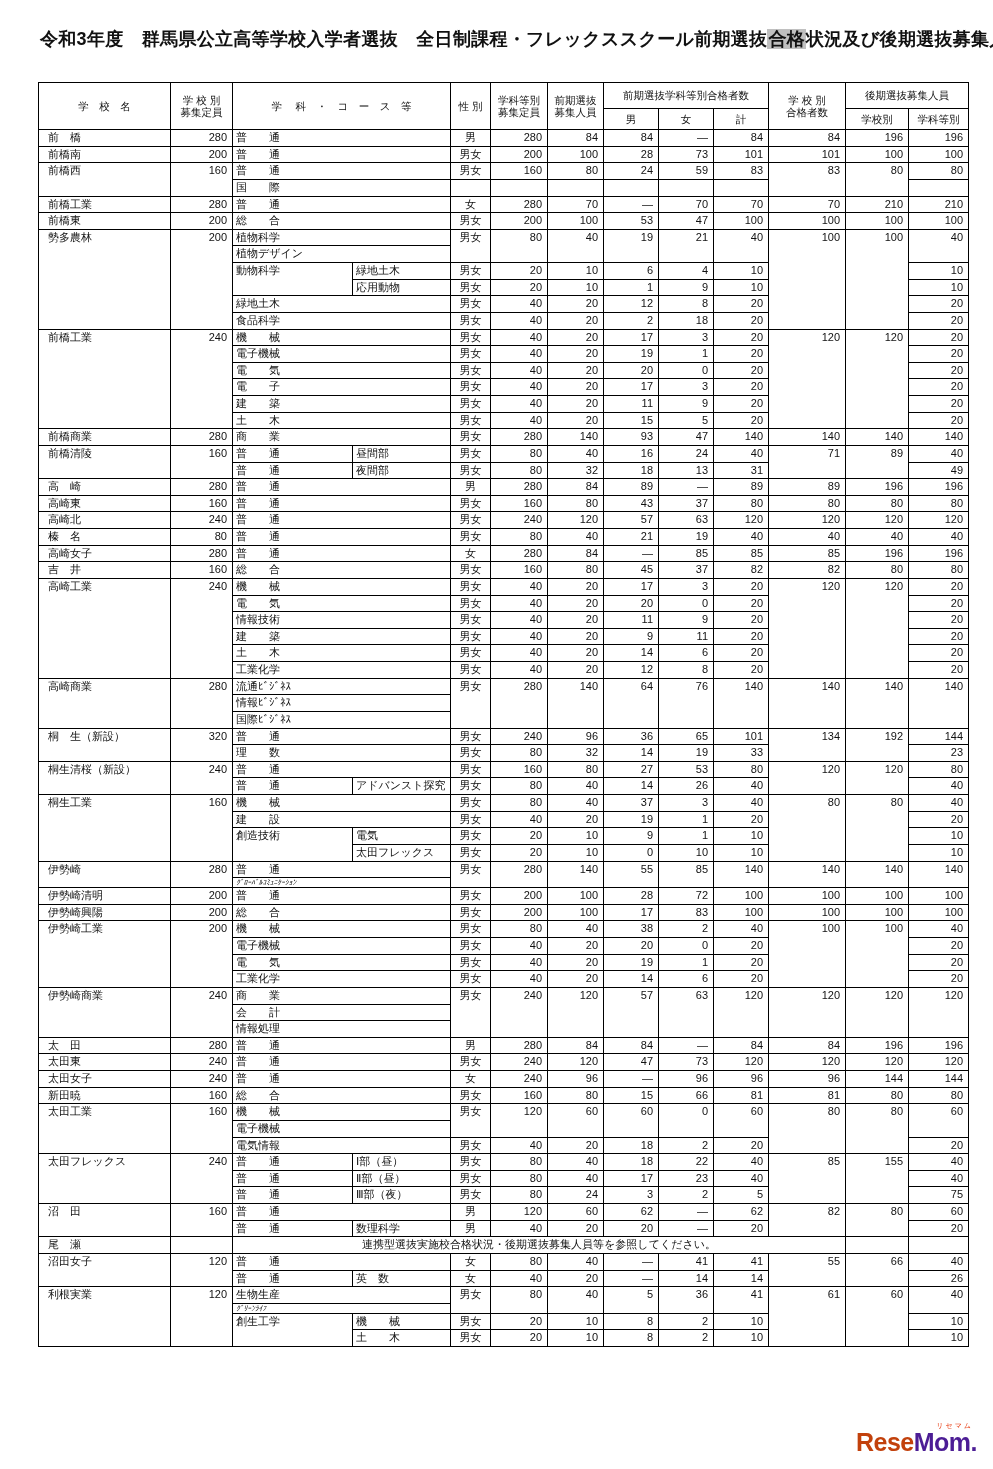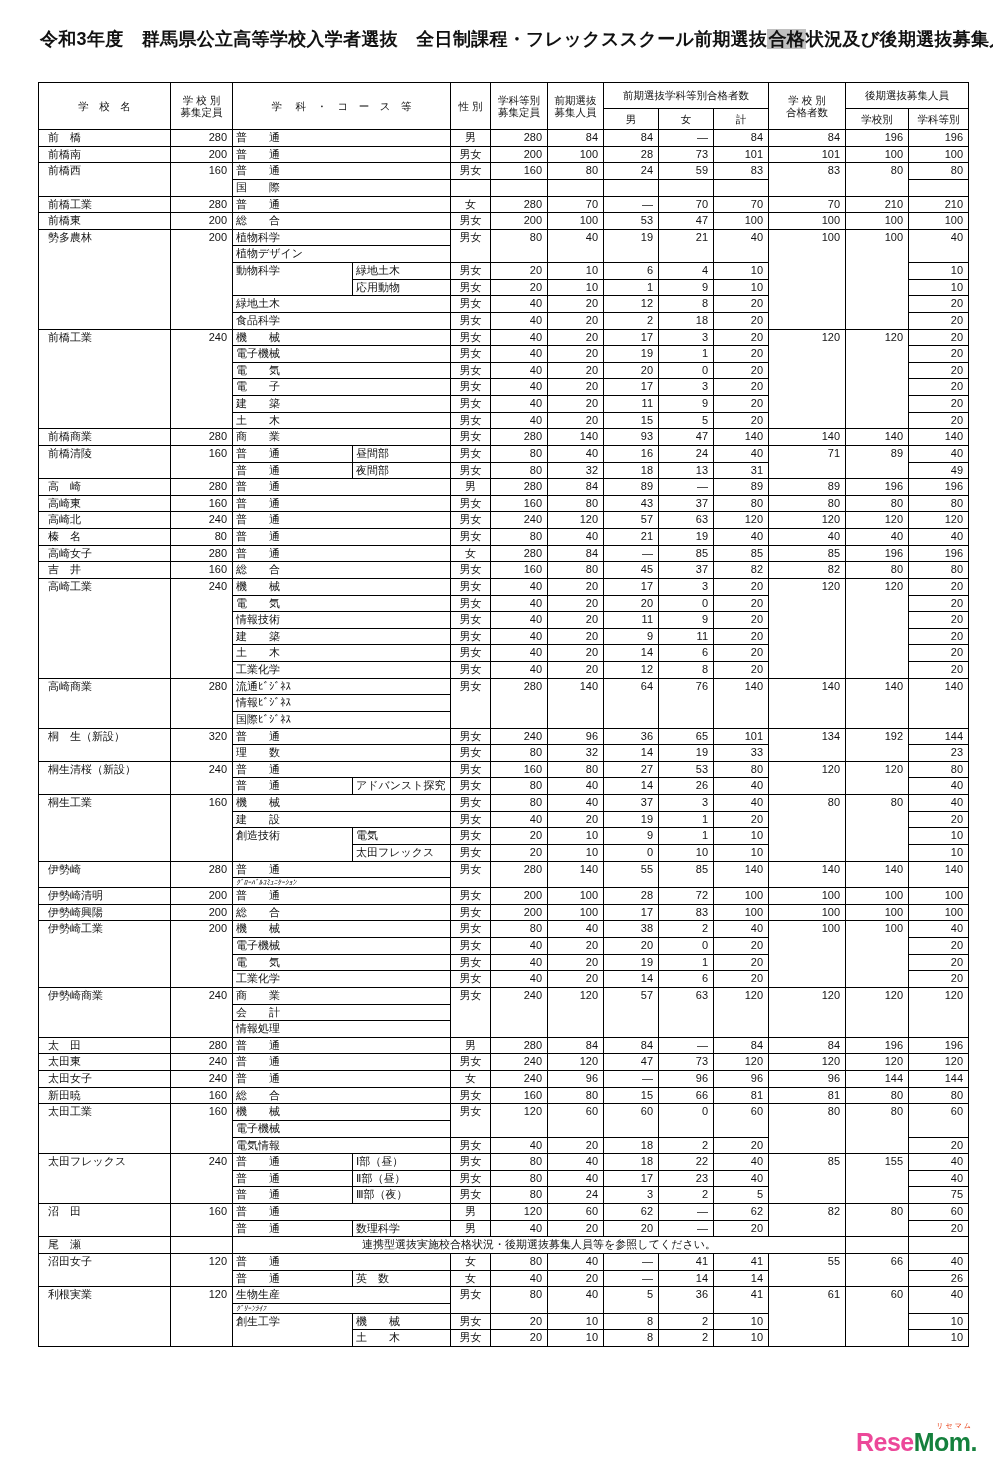--- a/index.html
+++ b/index.html
@@ -32,22 +32,22 @@
   td.name { text-align:left; padding-left:9px; }
   td.dept { text-align:left; padding-left:3px; }
   td.num  { text-align:right; padding-right:5px; }
   td.ctr  { text-align:center; }
   td.note { text-align:center; }
   tr.small-row td { font-size:7.5px; line-height:9px;font-style:italic; }
   .logo {
     position:absolute; right:16px; bottom:12px;
     font-weight:bold; font-size:25px; letter-spacing:-0.5px;
   }
-  .logo .rese { color:#ec4899; }
-  .logo .mom  { color:#15803d; }
+  .logo .rese { color:#c2410c; }
+  .logo .mom  { color:#4c1d95; }
   .logo .kana {
     position:absolute; top:-7px; right:4px;
     font-size:7px; font-weight:normal; color:#e8380d; letter-spacing:2px;
   }
 </style>
 </head>
 <body>
 
 <div class="title"><span>令和3年度　群馬県公立高等学校入学者選抜　全日制課程・フレックススクール前期選抜</span><span class="hl">合格</span><span>状況及び後期選抜募集人員等</span></div>
 

